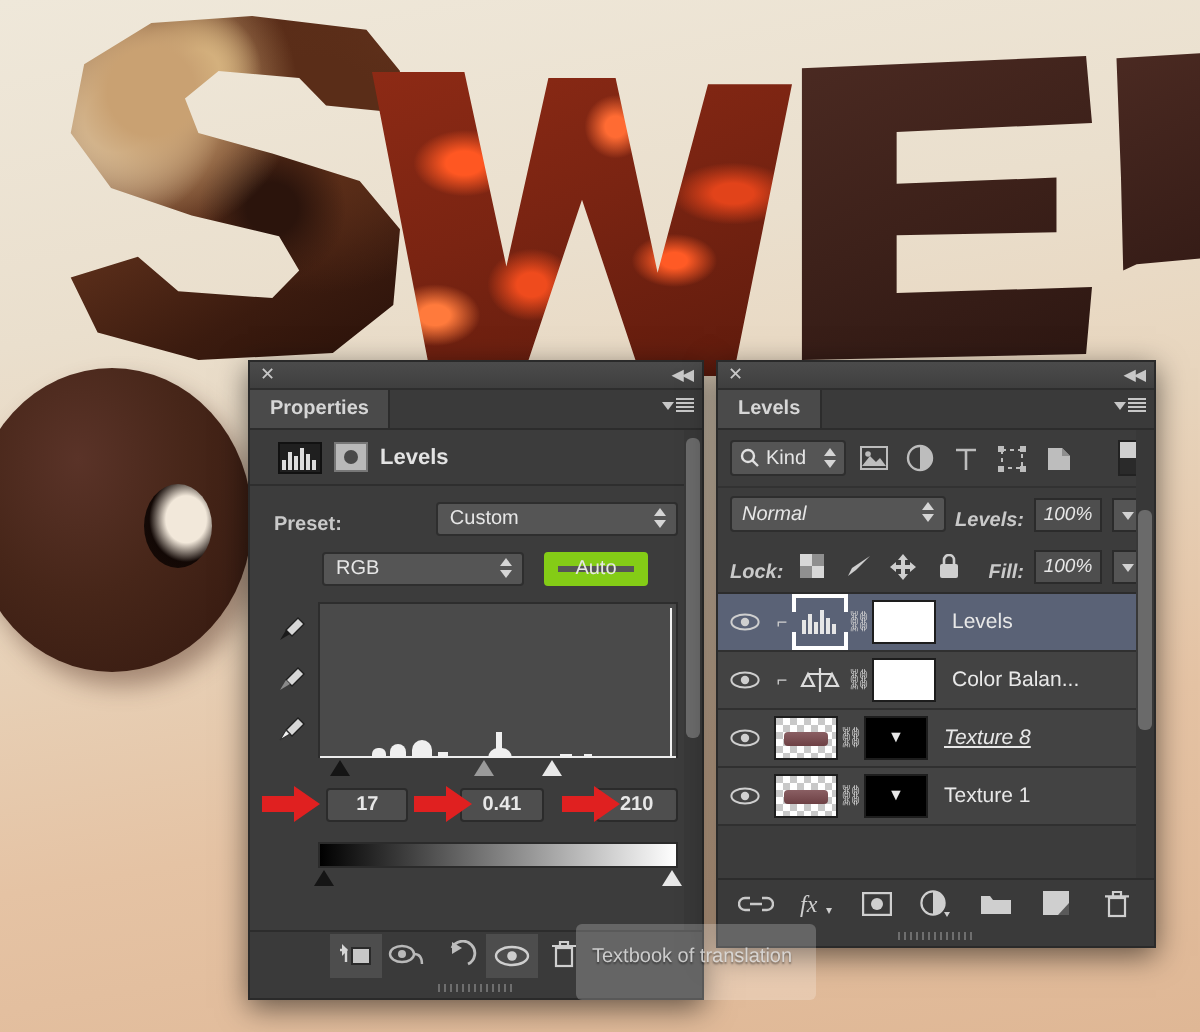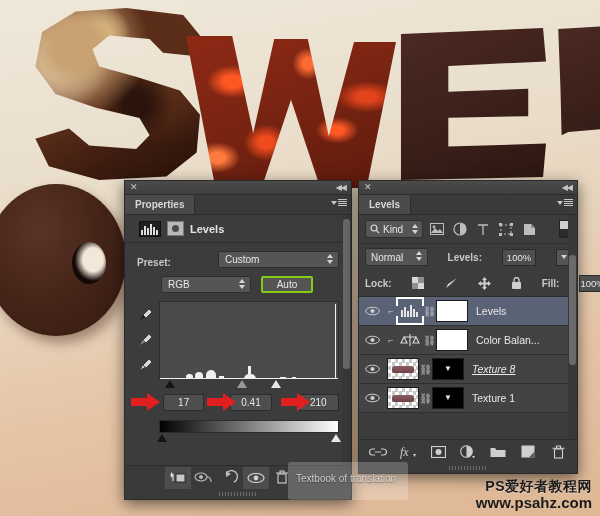--- a/index.html
+++ b/index.html
@@ -170,21 +170,21 @@
   }
   .ps-select .stepper i {
     display:block; width:0;height:0;
     border-left:3px solid transparent;border-right:3px solid transparent;
   }
   .ps-select .stepper .up { border-bottom:4px solid #d5d5d5; }
   .ps-select .stepper .dn { border-top:4px solid #d5d5d5; }
 
   .chan-row { display:flex; align-items:center; gap:10px; padding:4px 12px 6px 36px; }
   .ps-btn {
-    background:#555; border:2px solid #84cc16; border-radius:2px;
+    background:#555; border:7px solid #84cc16; border-radius:2px;
     color:#e6e6e6; font-size:10px; height:17px; width:52px;
     display:flex; align-items:center; justify-content:center;
   }
 
   .hist-area { display:flex; padding:2px 12px 0 8px; }
   .droppers { width:26px; display:flex; flex-direction:column; gap:9px; padding-top:6px; align-items:center; }
   .dropper { width:16px; height:16px; position:relative; }
   .dropper svg { display:block; }
   .hist-wrap { flex:1; }
   .hist {
@@ -199,21 +199,21 @@
   .knob { position:absolute; top:1px; width:0;height:0;
           border-left:5px solid transparent;border-right:5px solid transparent; }
   .knob.black { border-bottom:8px solid #151515; }
   .knob.gray  { border-bottom:8px solid #9a9a9a; }
   .knob.white { border-bottom:8px solid #e8e8e8; }
 
   .values-row { display:flex; align-items:center; padding:3px 12px 0 8px; position:relative; }
   .clip-icon { width:22px; margin-left:2px; }
   .valbox {
     background:#4e4e4e; border:1px solid #2b2b2b; border-radius:2px;
-    color:#e7e7e7; font-size:10px; font-weight:normal;
+    color:#e7e7e7; font-size:10px; font-weight:bold;
     width:46px; height:17px;
     display:flex; align-items:center; justify-content:center;
   }
   .redarrow { position:absolute; width:30px; height:20px; }
 
   .out-wrap { padding:8px 12px 0 34px; }
   .gradbar { height:13px; background:linear-gradient(to right,#000,#fff); border:1px solid #2b2b2b; }
   .out-track { height:10px; position:relative; }
 
   .panel-footer {
@@ -241,21 +241,21 @@
   .kind-select {
     background:#555; border:1px solid #2e2e2e; border-radius:2px;
     height:18px; width:58px; color:#e6e6e6; font-size:10px;
     display:flex; align-items:center; gap:3px; padding-left:4px; position:relative;
   }
   .fico { width:18px; height:18px; display:flex; align-items:center; justify-content:center; color:#bdbdbd; }
   .lock-toggle { width:12px; height:18px; margin-left:auto;
     background:linear-gradient(to bottom,#cfcfcf 0 50%,#2a2a2a 50% 100%);
     border:1px solid #222; }
 
-  .blend-row, .lock-row { display:flex; align-items:center; gap:20px; padding:4px 6px; }
+  .blend-row, .lock-row { display:flex; align-items:flex-end; gap:5px; padding:4px 6px;font-style:italic; }
   .blend-select {
     background:#555; border:1px solid #2e2e2e; border-radius:2px;
     height:18px; flex:1; color:#e6e6e6; font-size:10px;
     display:flex; align-items:center; padding-left:5px; position:relative;
   }
   .num-field {
     background:#4e4e4e; border:1px solid #2b2b2b;
     height:17px; width:34px; color:#e6e6e6; font-size:9.5px;
     display:flex; align-items:center; justify-content:center;
   }
@@ -402,21 +402,21 @@
         <div class="ps-select" style="flex:1;margin-left:39px;">
           <span>Custom</span>
           <span class="stepper">
               <i class="up"></i>
               <i class="dn"></i>
             </span>
         </div>
       </div>
 
       <div class="chan-row">
-        <div class="ps-select" style="width:90px;">
+        <div class="ps-select" style="width:101px;">
           <span>RGB</span>
           <span class="stepper">
               <i class="up"></i>
               <i class="dn"></i>
             </span>
         </div>
         <div class="ps-btn">Auto</div>
       </div>
 
       <div class="hist-area">
@@ -782,19 +782,15 @@
         <i></i>
       </div>
 
     <div class="scrollbar" style="top:34px;bottom:34px;">
       <div class="scrollthumb" style="top:40px;height:110px;"></div>
     </div>
   </div>
 
   <div id="wm-box"></div>
   <div id="wm-textbook">Textbook of translation</div>
-  <div id="wm-brand">
-    <div class="cn">PS爱好者教程网</div>
-    <div class="url">www.psahz.com</div>
-  </div>
   <div id="wm-qq">平面交流群:</div>
 
 </div>
 
 </body></html>

